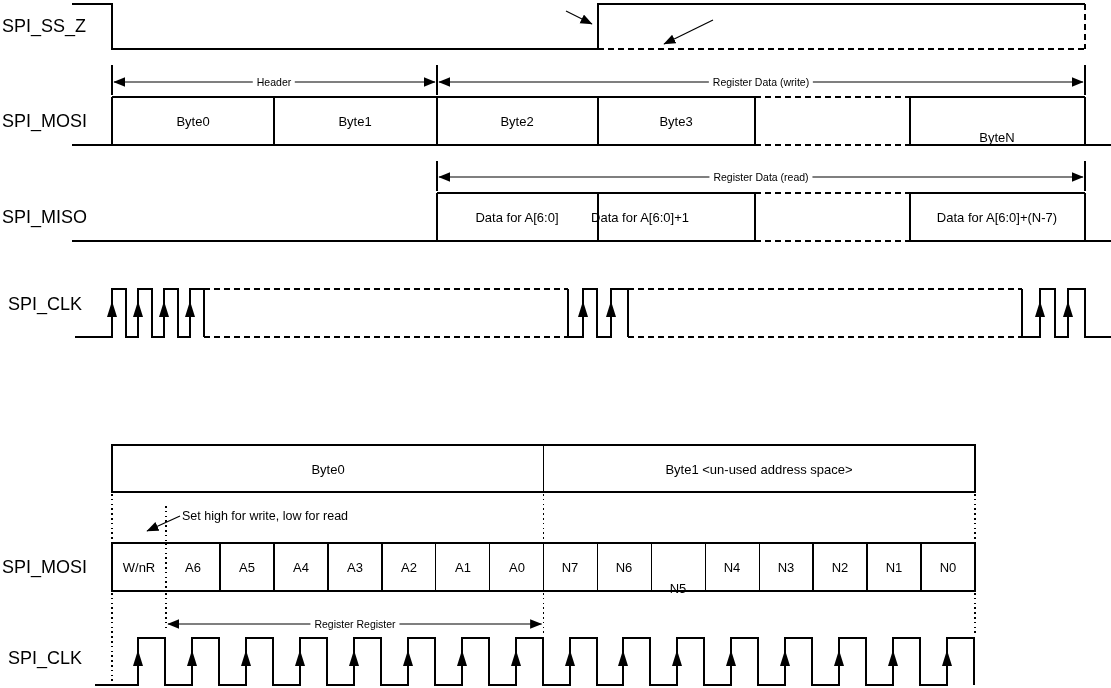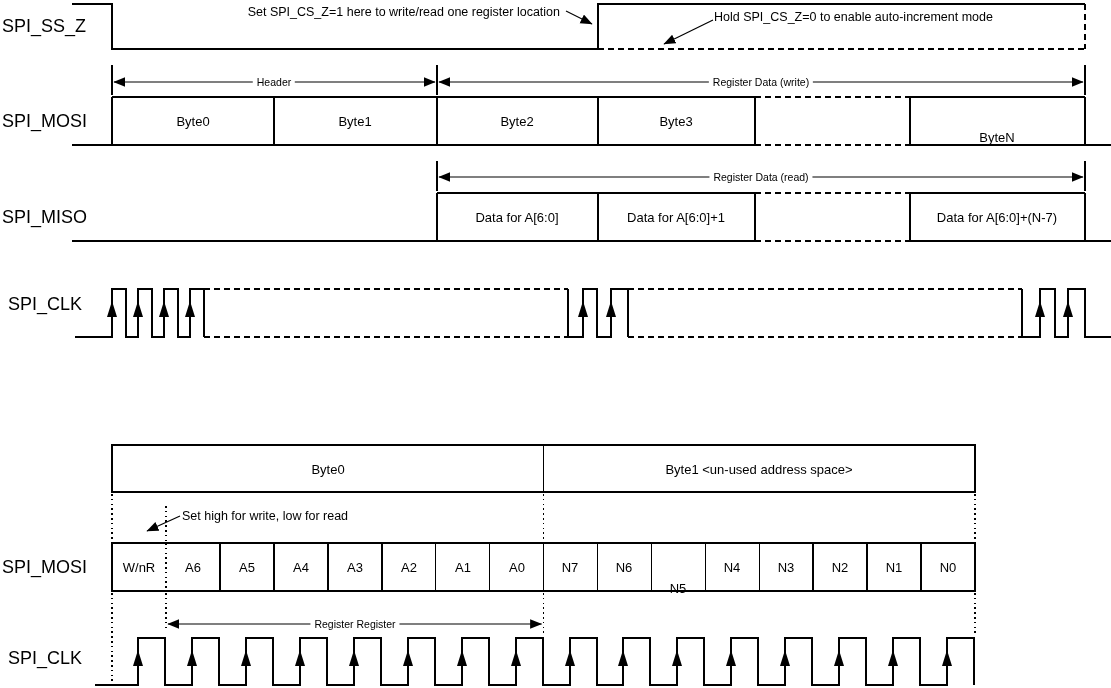--- a/index.html
+++ b/index.html
@@ -69,37 +69,35 @@
     <path class="fill" d="M138 650l-5 16h10zM192 650l-5 16h10zM246 650l-5 16h10zM300 650l-5 16h10zM354 650l-5 16h10zM408 650l-5 16h10zM462 650l-5 16h10zM516 650l-5 16h10zM570 650l-5 16h10zM623 650l-5 16h10zM677 650l-5 16h10zM731 650l-5 16h10zM785 650l-5 16h10zM839 650l-5 16h10zM893 650l-5 16h10zM947 650l-5 16h10z"></path>
   </svg>
 
   <div class="txt sig" style="left:2px;top:19px">SPI_SS_Z</div>
   <div class="txt sig" style="left:2px;top:114px">SPI_MOSI</div>
   <div class="txt sig" style="left:2px;top:210px">SPI_MISO</div>
   <div class="txt sig" style="left:8px;top:297px">SPI_CLK</div>
   <div class="txt sig" style="left:2px;top:560px">SPI_MOSI</div>
   <div class="txt sig" style="left:8px;top:651px">SPI_CLK</div>
 
-  <div class="txt ann rightAnchor">Set SPI_CS_Z=1 here to write/read one register location</div>
-  <div class="txt ann" style="left:714px;top:10px">Hold SPI_CS_Z=0 to enable auto-increment mode</div>
   <div class="txt ann" style="left:182px;top:509px">Set high for write, low for read</div>
 
   <div class="txt dim center" style="left:274px;top:82px">Header</div>
   <div class="txt dim center" style="left:761px;top:82px">Register Data (write)</div>
   <div class="txt dim center" style="left:761px;top:177px">Register Data (read)</div>
   <div class="txt dim center" style="left:355px;top:624px">Register Register</div>
 
   <div class="txt center" style="left:193px;top:121px">Byte0</div>
   <div class="txt center" style="left:355px;top:121px">Byte1</div>
   <div class="txt center" style="left:517px;top:121px">Byte2</div>
   <div class="txt center" style="left:676px;top:121px">Byte3</div>
   <div class="txt center" style="left:997px;top:137px">ByteN</div>
 
   <div class="txt center" style="left:517px;top:217px">Data for A[6:0]</div>
-  <div class="txt center" style="left:676px;top:217px">Data for A[6:0]+1</div>
+  <div class="txt center" style="left:640px;top:217px">Data for A[6:0]+1</div>
   <div class="txt center" style="left:997px;top:217px">Data for A[6:0]+(N-7)</div>
 
   <div class="txt center" style="left:328px;top:469px">Byte0</div>
   <div class="txt center" style="left:759px;top:469px">Byte1 &lt;un-used address space&gt;</div>
 
   <div class="txt center" style="left:139px;top:567px">W/nR</div>
   <div class="txt center" style="left:193px;top:567px">A6</div>
   <div class="txt center" style="left:247px;top:567px">A5</div>
   <div class="txt center" style="left:301px;top:567px">A4</div>
   <div class="txt center" style="left:355px;top:567px">A3</div>

